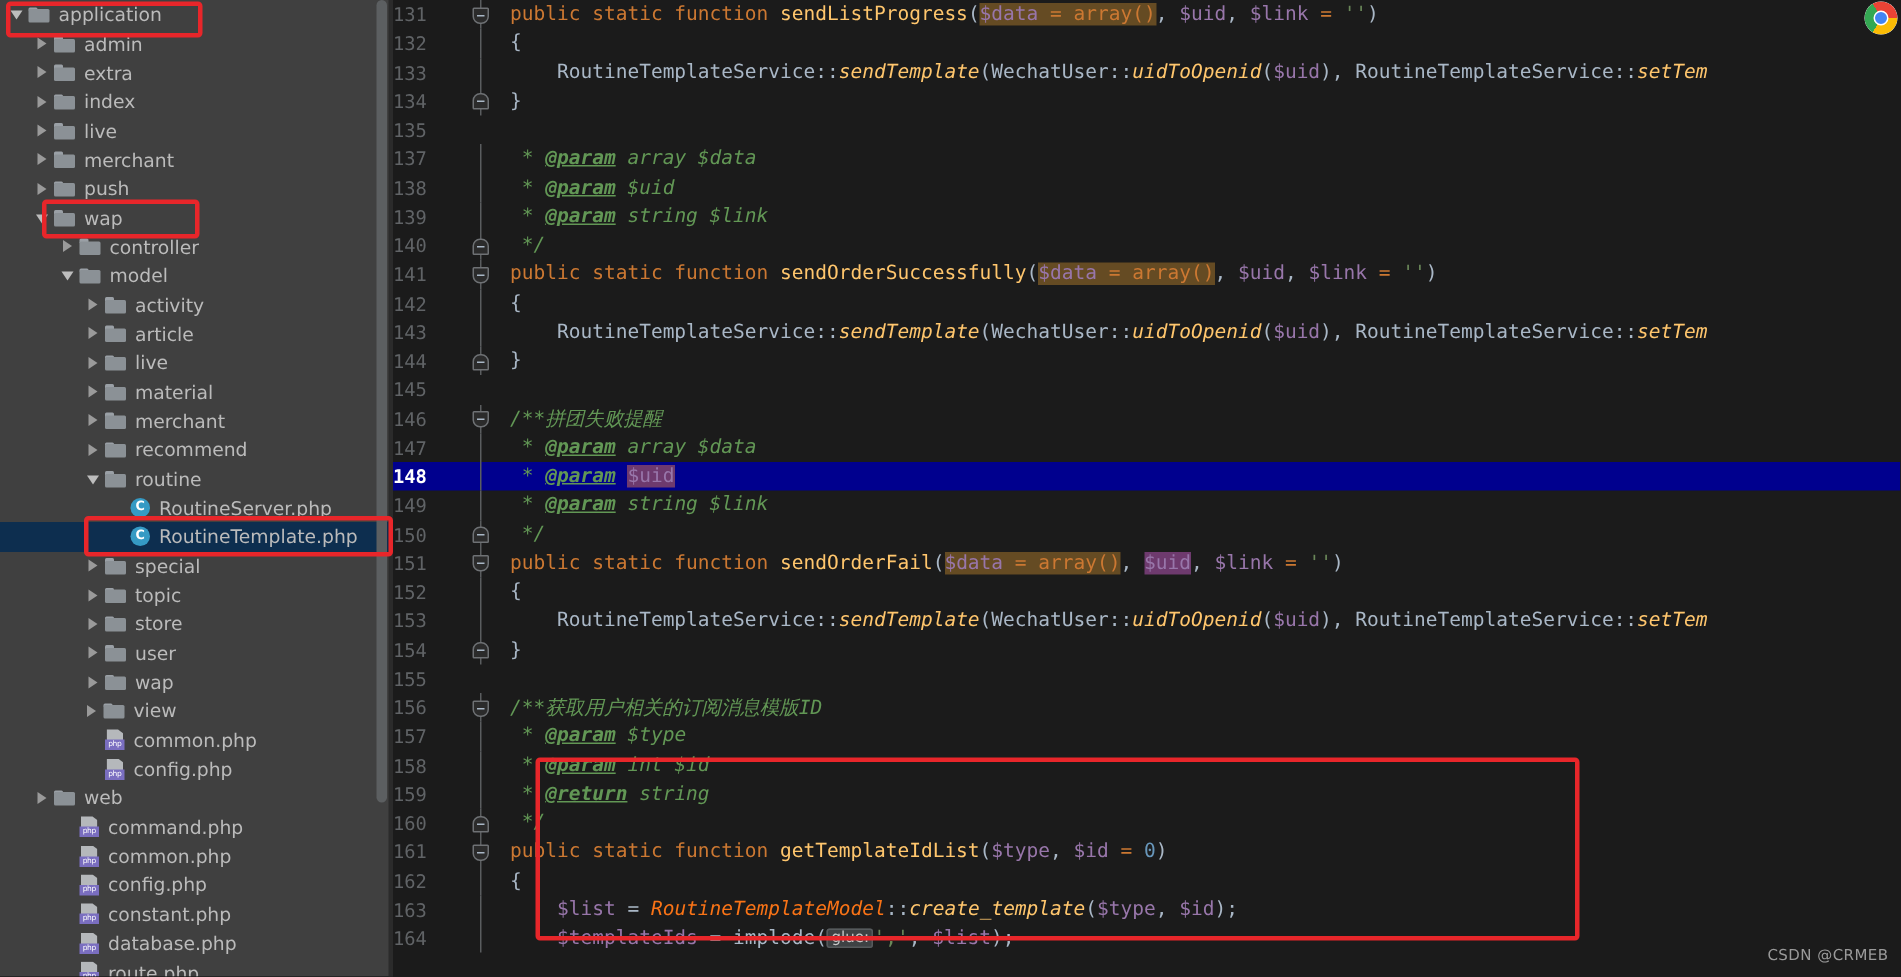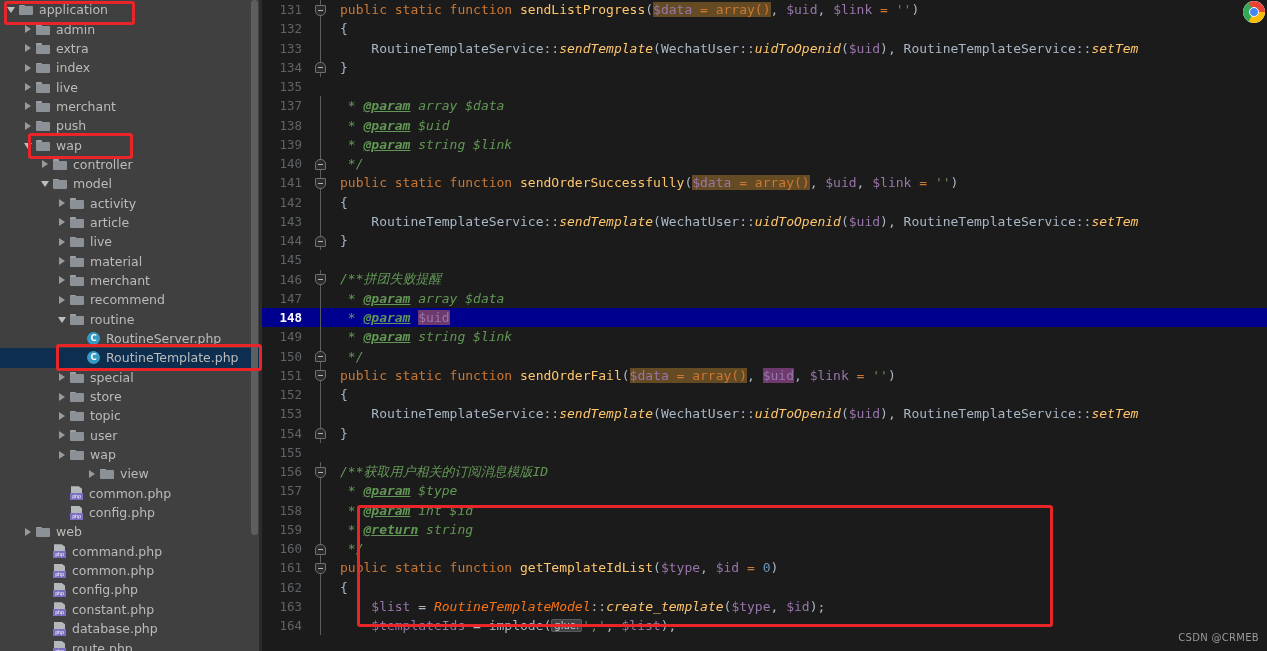--- a/index.html
+++ b/index.html
@@ -122,21 +122,21 @@
     position: relative;
     height: 19.25px;
     display: flex; align-items: center;
     white-space: pre;
     font-family: "DejaVu Sans Mono", monospace;
     font-size: 13px;
   }
   .code-line.cur { background: #00008e; }
   .gutter {
     flex: 0 0 48px; width: 48px;
-    text-align: right; padding-right: 8px;
+    text-align: left; padding-right: 8px;
     color: #606366; font-size: 12.5px;
     font-family: "DejaVu Sans Mono", monospace;
     user-select: none;
   }
   .code-line.cur .gutter { color: #ffffff; font-weight: bold; }
   .fold {
     flex: 0 0 22px; width: 22px;
     position: relative; height: 19.25px;
   }
   .fold .stem {
@@ -323,38 +323,38 @@
           <span class="tree-label">RoutineTemplate.php</span>
         </div>
         <div class="tree-row" style="padding-left: 57px;">
           <span class="arrow closed"></span>
           <span class="ic-folder"></span>
           <span class="tree-label">special</span>
         </div>
         <div class="tree-row" style="padding-left: 57px;">
           <span class="arrow closed"></span>
           <span class="ic-folder"></span>
+          <span class="tree-label">topic</span>
+        </div>
+        <div class="tree-row" style="padding-left: 57px;">
+          <span class="arrow closed"></span>
+          <span class="ic-folder"></span>
           <span class="tree-label">store</span>
         </div>
         <div class="tree-row" style="padding-left: 57px;">
           <span class="arrow closed"></span>
           <span class="ic-folder"></span>
-          <span class="tree-label">topic</span>
-        </div>
-        <div class="tree-row" style="padding-left: 57px;">
-          <span class="arrow closed"></span>
-          <span class="ic-folder"></span>
           <span class="tree-label">user</span>
         </div>
         <div class="tree-row" style="padding-left: 57px;">
           <span class="arrow closed"></span>
           <span class="ic-folder"></span>
           <span class="tree-label">wap</span>
         </div>
-        <div class="tree-row" style="padding-left: 56px; margin-left: 31px;">
+        <div class="tree-row" style="padding-left: 56px;">
           <span class="arrow closed"></span>
           <span class="ic-folder"></span>
           <span class="tree-label">view</span>
         </div>
         <div class="tree-row" style="padding-left: 57px;">
           <span class="arrow none"></span>
           <span class="ic-php"></span>
           <span class="tree-label">common.php</span>
         </div>
         <div class="tree-row" style="padding-left: 57px;">

